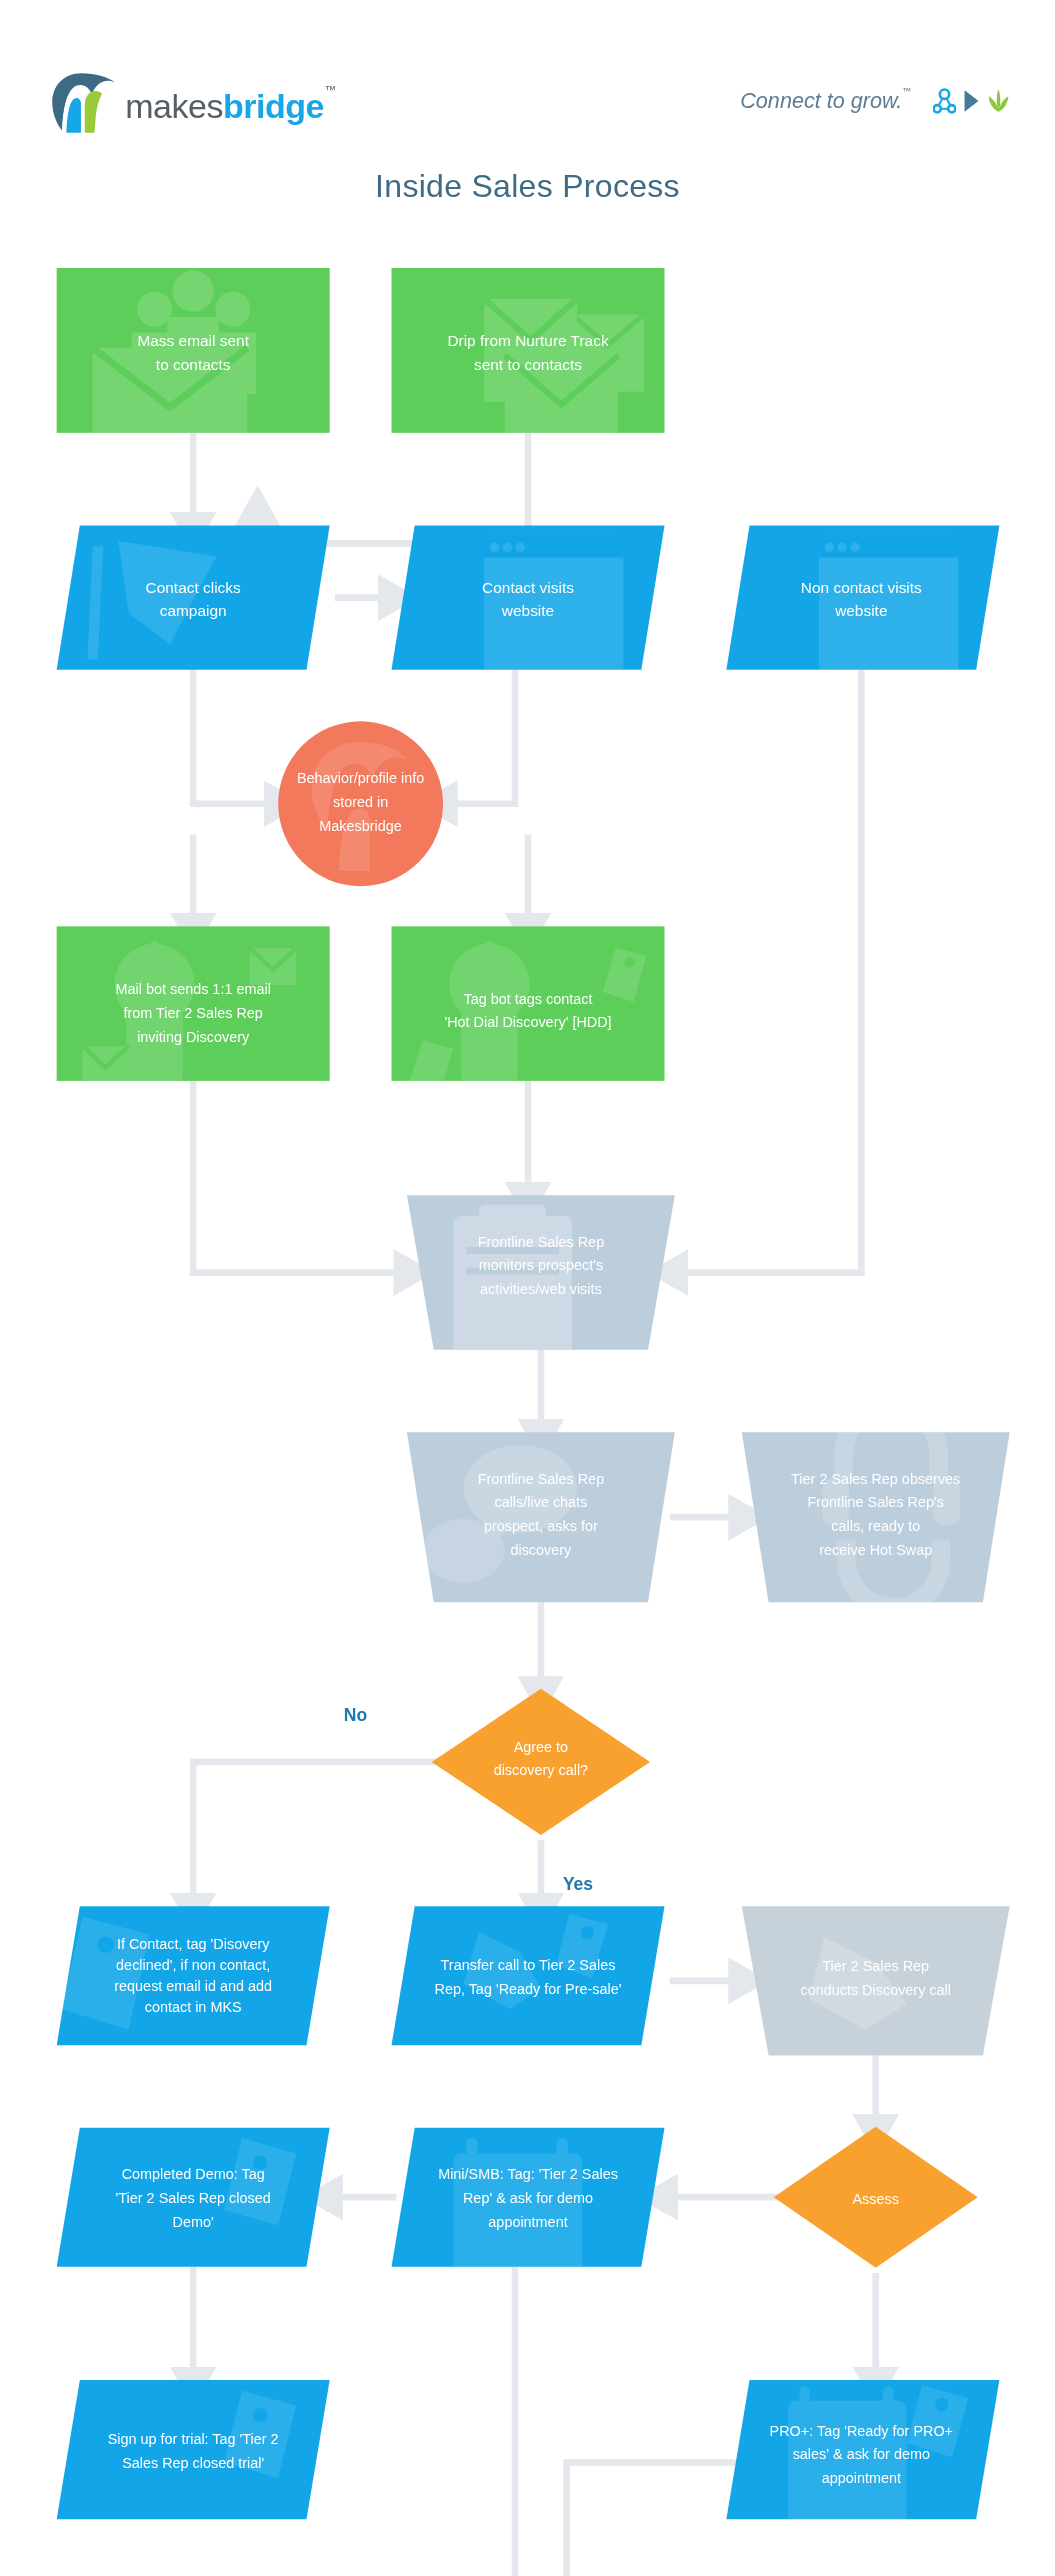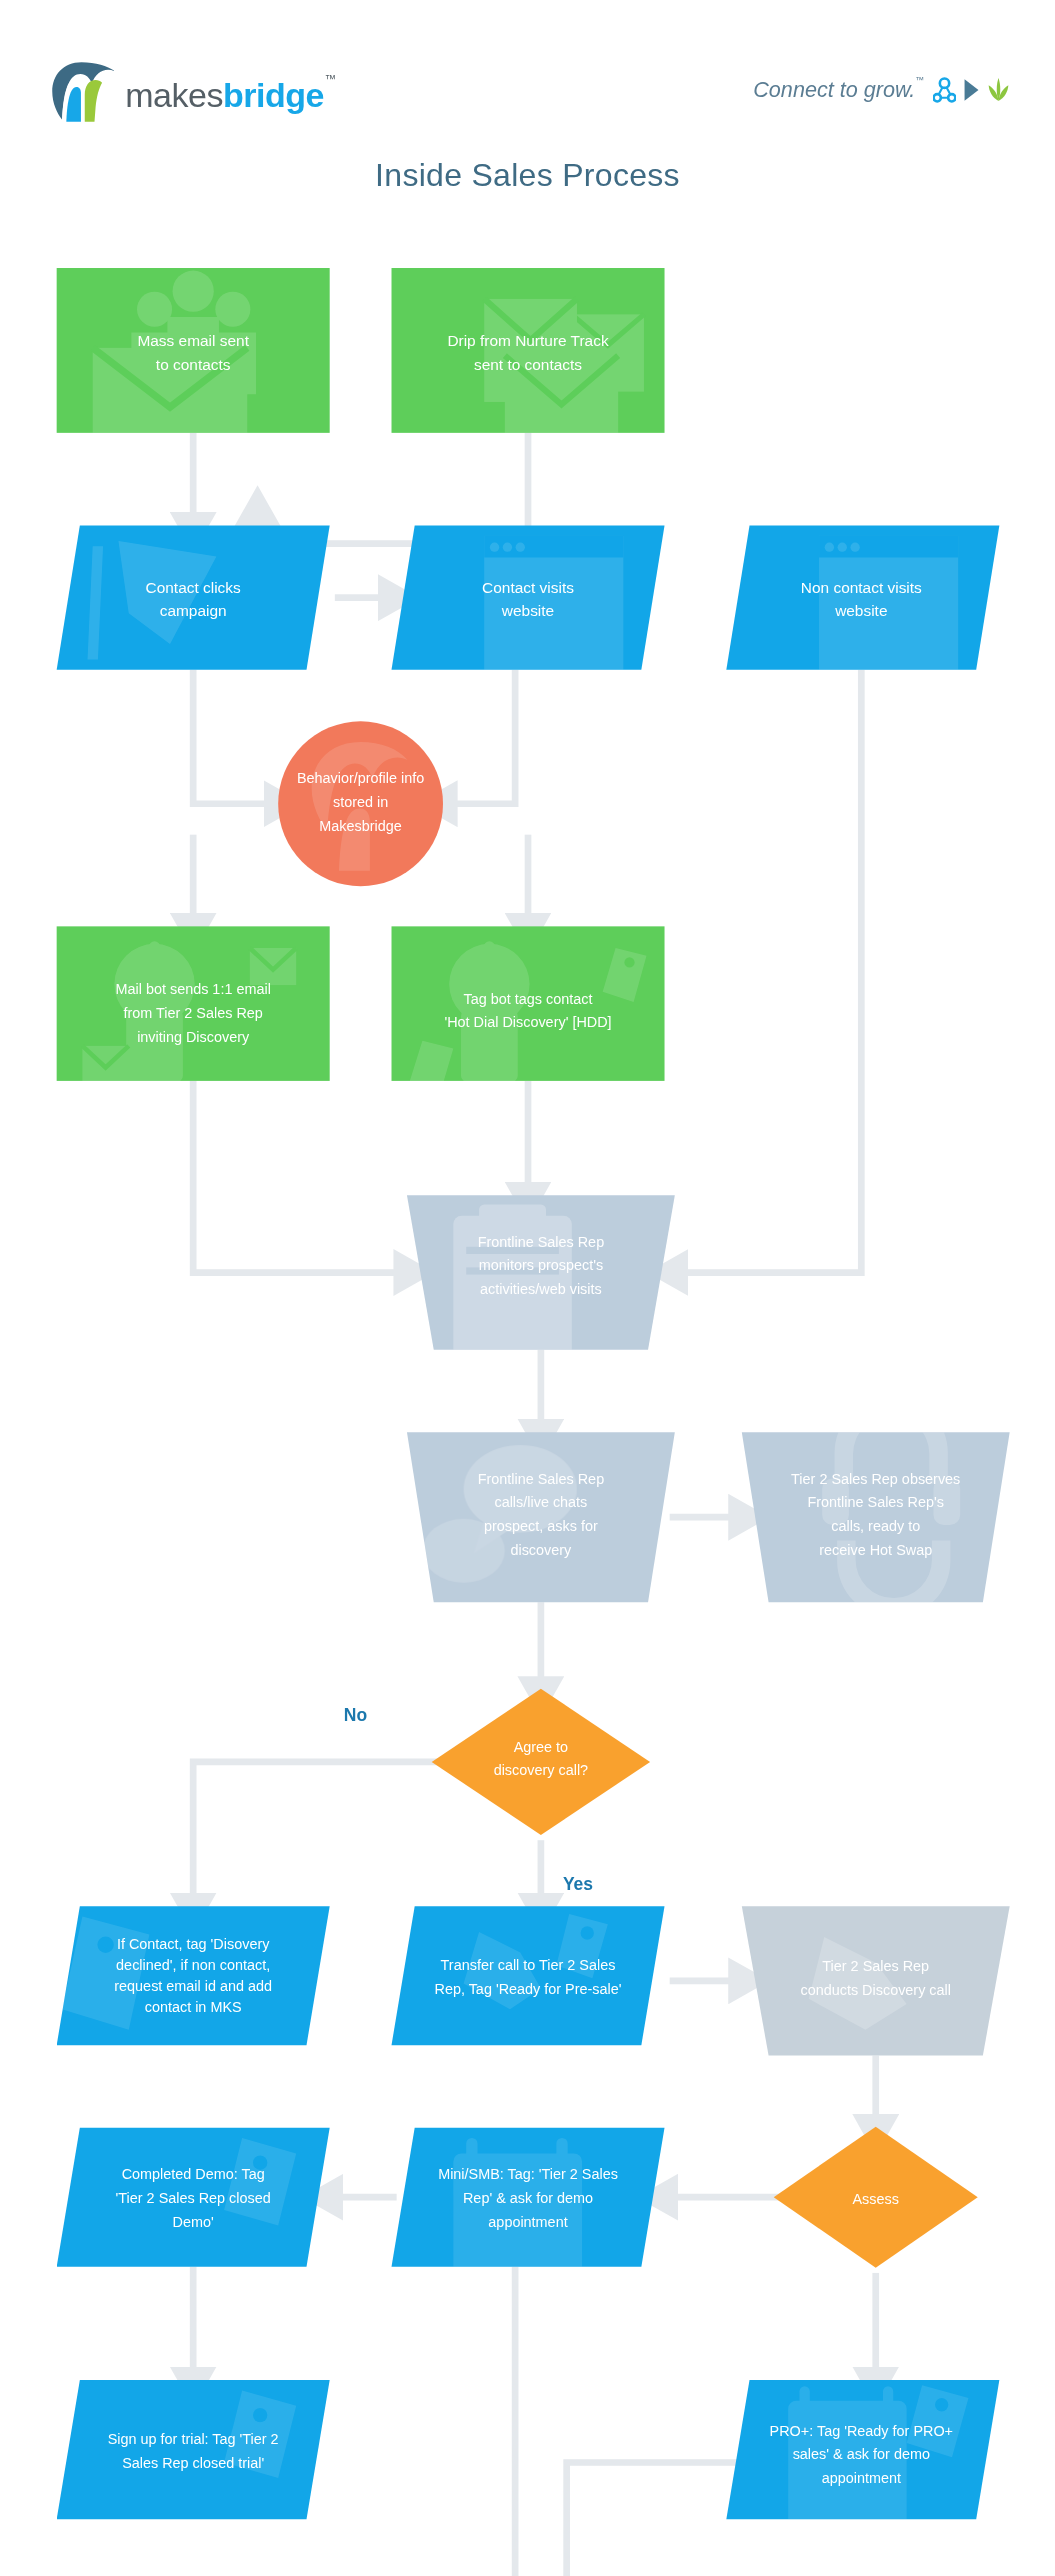--- a/index.html
+++ b/index.html
@@ -13,21 +13,21 @@
     position:relative;
     width:1055px;
     height:3564px;
     background:#ffffff;
     overflow:hidden;
   }
 
   
   .header{
     position:absolute;
-    left:0; top:5px;
+    left:0; top:16px;
     width:1055px;
     height:155px;
   }
   .brand{
     position:absolute;
     left:49px; top:55px;
     display:flex;
     align-items:center;
     gap:11.3px;
   }
@@ -45,21 +45,21 @@
   .brand-word .tm{
     font-size:11.3px; color:#555f66; vertical-align:super;
     position:relative; top:-11.3px; left:1px; font-weight:400;
   }
 
   .tagline-wrap{
     position:absolute;
     right:45px; top:72px;
     display:flex;
     align-items:center;
-    gap:9px;
+    gap:22px;
   }
   .tagline{
     font-size:21.6px;
     font-style:italic;
     color:#5b7d93;
     white-space:nowrap;
     letter-spacing:0px;
   }
   .tagline .tm2{ font-size:8.8px; vertical-align:super; position:relative; top:-6.2px; }
   .tag-icons{ display:flex; align-items:center; gap:7.2px; }

